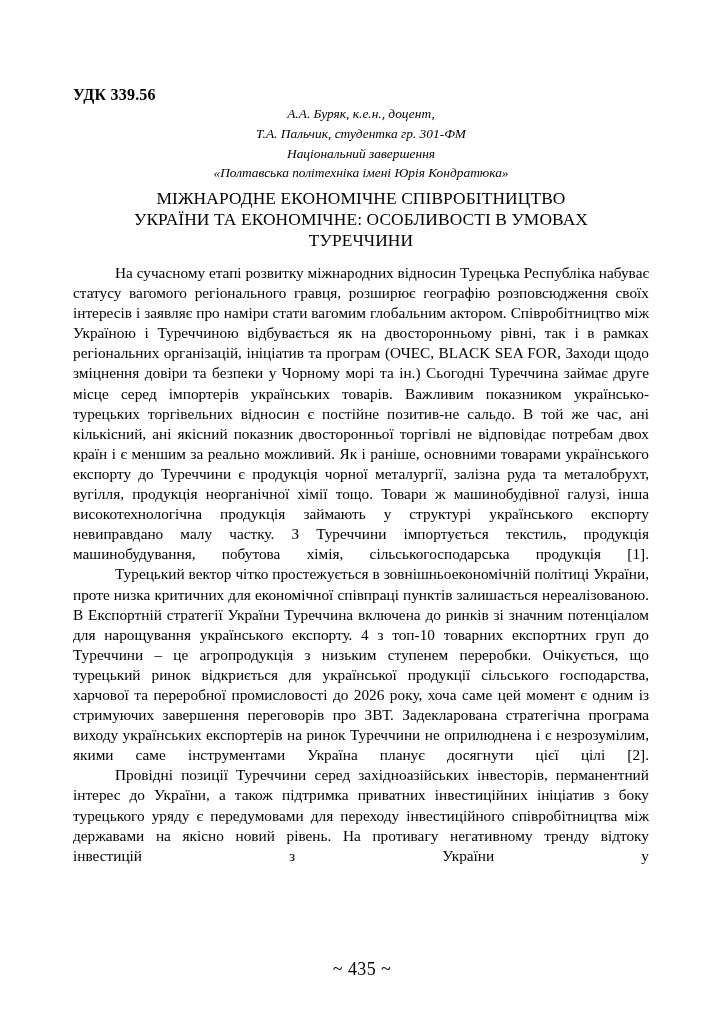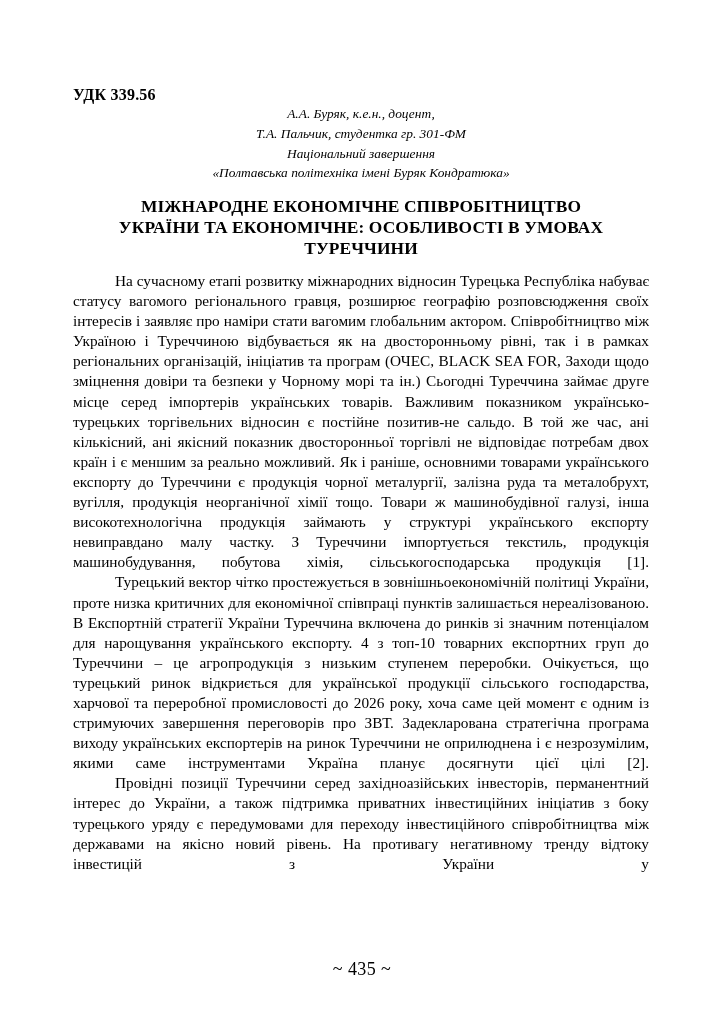--- a/index.html
+++ b/index.html
@@ -46,24 +46,24 @@
     font-size: 13.4px;
     line-height: 1.46;
   }
   .authors div {
     white-space: nowrap;
   }
 
   
   .title {
     text-align: center;
-    font-weight: bold;
+    font-weight: normal;
     font-size: 17.4px;
     line-height: 1.22;
-    margin-top: 13px;
+    margin-top: 5px;
     letter-spacing: 0.1px;
   }
   .title div { white-space: nowrap; }
 
   
   .body-text {
     margin-top: 0;
   }
   .para {
     text-align: justify;
@@ -95,21 +95,21 @@
 <div class="page">
 
   <div class="content">
 
     <div class="udc">УДК 339.56</div>
 
     <div class="authors">
       <div>А.А. Буряк, к.е.н., доцент,</div>
       <div>Т.А. Пальчик, студентка гр. 301-ФМ</div>
       <div>Національний завершення</div>
-      <div>«Полтавська політехніка імені Буряк Кондратюка»</div>
+      <div>«Полтавська політехніка імені Юрія Кондратюка»</div>
     </div>
 
     <h1 class="title">
       <div>МІЖНАРОДНЕ ЕКОНОМІЧНЕ СПІВРОБІТНИЦТВО</div>
       <div>УКРАЇНИ ТА ЕКОНОМІЧНЕ: ОСОБЛИВОСТІ В УМОВАХ</div>
       <div>ТУРЕЧЧИНИ</div>
     </h1>
 
     <div class="body-text">
       <p class="para last-full">На сучасному етапі розвитку міжнародних відносин Турецька Республіка набуває статусу вагомого регіонального гравця, розширює географію розповсюдження своїх інтересів і заявляє про наміри стати вагомим глобальним актором. Співробітництво між Україною і Туреччиною відбувається як на двосторонньому рівні, так і в рамках регіональних організацій, ініціатив та програм (ОЧЕС, BLACK SEA FOR, Заходи щодо зміцнення довіри та безпеки у Чорному морі та ін.) Сьогодні Туреччина займає друге місце серед імпортерів українських товарів. Важливим показником українсько-турецьких торгівельних відносин є постійне позитив-не сальдо. В той же час, ані кількісний, ані якісний показник двосторонньої торгівлі не відповідає потребам двох країн і є меншим за реально можливий. Як і раніше, основними товарами українського експорту до Туреччини є продукція чорної металургії, залізна руда та металобрухт, вугілля, продукція неорганічної хімії тощо. Товари ж машинобудівної галузі, інша високотехнологічна продукція займають у структурі українського експорту невиправдано малу частку. З Туреччини імпортується текстиль, продукція машинобудування, побутова хімія, сільськогосподарська продукція [1].</p>

